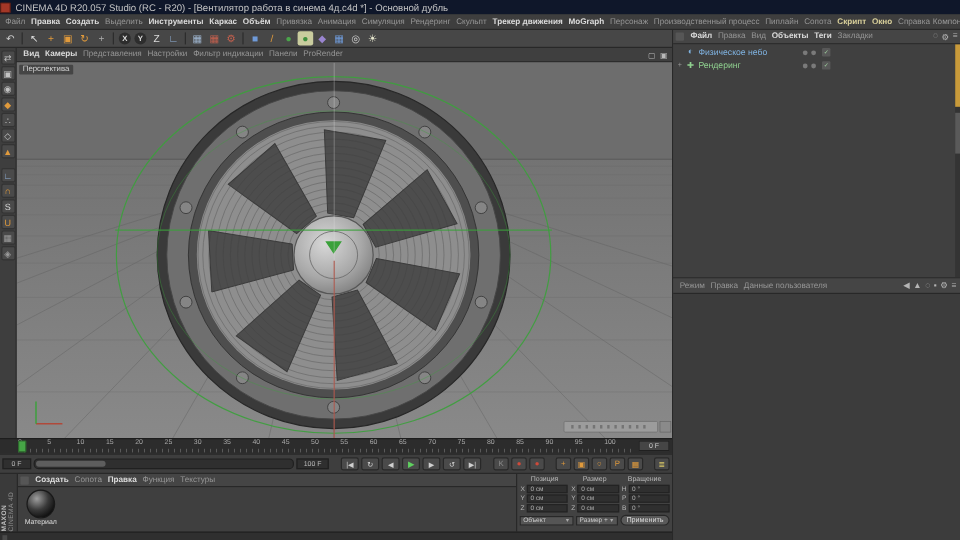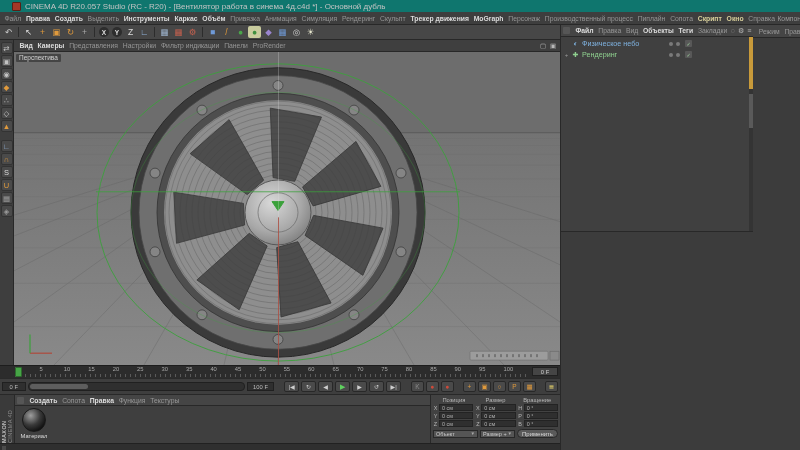--- a/index.html
+++ b/index.html
@@ -1,29 +1,29 @@
 <!DOCTYPE html>
 <html style="--green: #3ba13b; --red: #a8473a; --orange: #e09a3c; --yellow: #d9c766;"><head>
 <meta charset="utf-8">
 <style>
   html,body{margin:0;padding:0;background:#222}
   #app{width:800px;height:450px;position:relative;overflow:hidden;background:#3a3a3a;
        font-family:"Liberation Sans",sans-serif;color:#c8c8c8;font-size:7px;cursor:default}
   
-  .titlebar{height:12px;background:#0f766e;display:flex;align-items:center;gap:4px;padding:0 12px;font-size:8px;color:#c4c4c4;white-space:nowrap}
+  .titlebar{height:12px;background:#0f172a;display:flex;align-items:center;gap:4px;padding:0 0;font-size:8px;color:#c4c4c4;white-space:nowrap}
   .app-icon{width:7px;height:7px;background:#a43727;border:1px solid #5a1f16;border-radius:1px;flex:0 0 auto}
   
   .menubar{height:12px;background:#3e3e3e;border-bottom:1px solid #282828;display:flex;align-items:center;padding:0 2px;font-size:6.8px;white-space:nowrap;overflow:hidden}
   .mi{padding:0 2.4px;color:#b0b0b0}
   .mi.dim{color:#969696}.mi.b{color:#dcdcdc;font-weight:bold}.mi.hl{color:#d8cf9a;font-weight:bold}
   .layout{margin-left:auto;display:flex;align-items:center;gap:3px;color:#9b9b9b;flex:0 0 auto}
   
   .main{display:flex;height:426px}
   .left-col{width:560px;display:flex;flex-direction:column;flex:0 0 auto}
-  .right-col{width:240px;border-left:1px solid #282828;display:flex;flex-direction:row;background:#3c3c3c;box-sizing:border-box}
+  .right-col{width:240px;border-left:1px solid #282828;display:flex;flex-direction:column;background:#3c3c3c;box-sizing:border-box}
   
   .toolbar{height:14px;background:#474747;border-bottom:1px solid #282828;display:flex;align-items:center;padding:0 2px;gap:1px}
   .ticon{width:13px;height:12px;border-radius:2px;display:flex;align-items:center;justify-content:center;font-size:8.5px;color:#c6c6c6;flex:0 0 auto}
   .ticon.circ{width:10px;height:10px;border-radius:50%;background:#2d2d2d;color:#ddd;font-size:6.5px;font-weight:bold;margin:0 1px}
   .ticon.sel{background:#c9cc9e}
   .ticon.sep{width:1px;height:10px;background:#2c2c2c;border-radius:0;margin:0 2px;padding:0}
   
   .mid{display:flex;flex:1;min-height:0}
   .palette{width:14px;background:#3e3e3e;border-right:1px solid #282828;display:flex;flex-direction:column;align-items:center;padding-top:2px;gap:1px;box-sizing:border-box}
   .picon{width:12px;height:12px;background:#4a4a4a;border:1px solid #333;box-sizing:border-box;border-radius:2px;font-size:7.5px;display:flex;align-items:center;justify-content:center;flex:0 0 auto}

